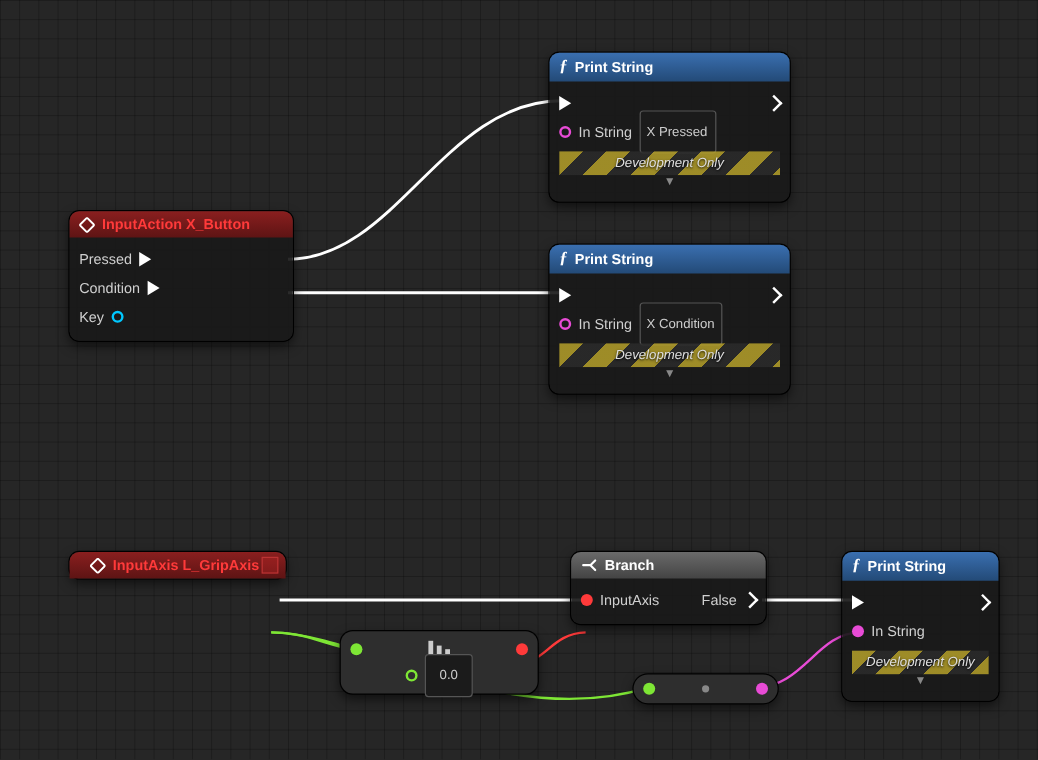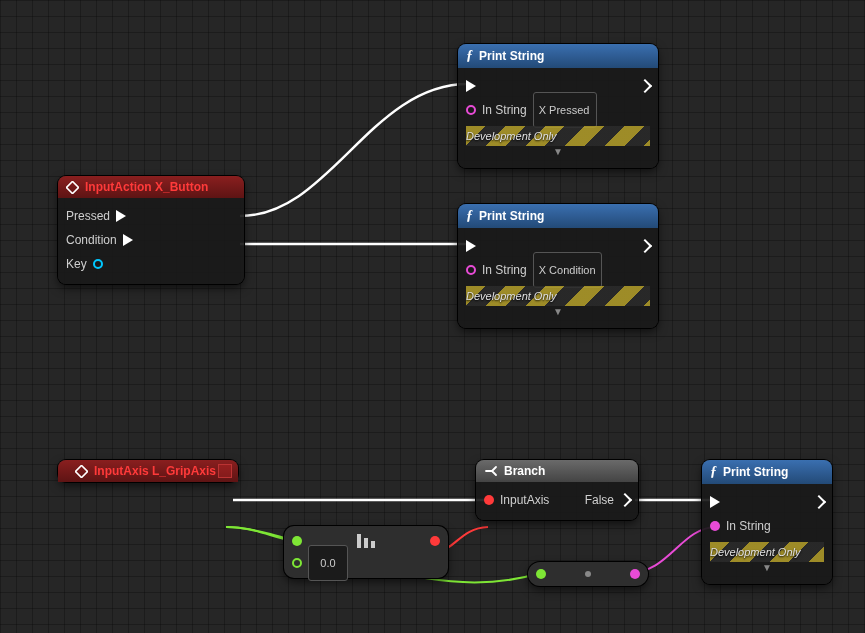--- a/index.html
+++ b/index.html
@@ -126,20 +126,21 @@
   font-size: 11px;
   min-width: 52px;
   text-align: left;
 }
 .textbox.num { text-align: center; min-width: 28px; }
 .hazard {
   position: relative;
   height: 20px;
   display: flex;
   align-items: center;
+  justify-content: center;
   font-style: italic;
   color: #e0e0e0;
   font-size: 11px;
   margin-top: 4px;
   border-radius: 0 0 0 0;
   overflow: hidden;
 }
 .hazard::before {
   content: "";
   position: absolute;
@@ -307,21 +308,21 @@
       <svg width="24" height="18" viewBox="0 0 24 18">
         <rect x="3" y="2" width="4" height="14" fill="#ccc"></rect>
         <rect x="10" y="6" width="4" height="10" fill="#ccc"></rect>
         <rect x="17" y="9" width="4" height="7" fill="#ccc"></rect>
       </svg>
     </span>
     <div class="pin-group">
       <span class="data-pin solid red"></span>
     </div>
   </div>
-  <div class="row" style="height:22px;">
+  <div class="row" style="height:22px;justify-content:center;">
     <div class="pin-group">
       <span class="data-pin hollow green"></span>
       <span class="textbox num">0.0</span>
     </div>
   </div>
 </div>
 
 <div class="node" style="left:476px; top:460px; width:162px;">
   <div class="node-title grey">
     <span class="icon">

